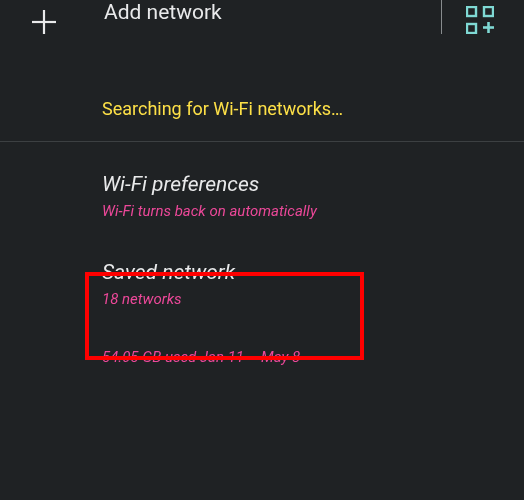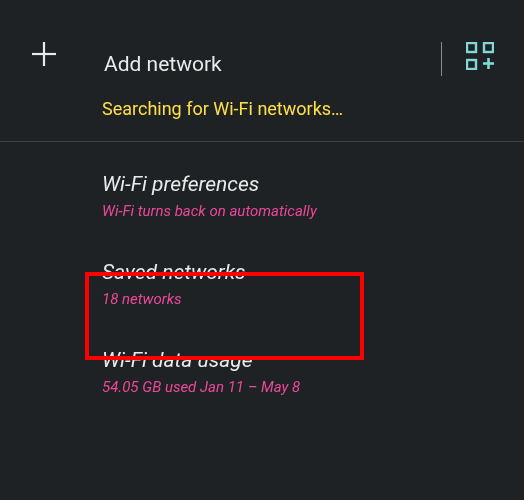--- a/index.html
+++ b/index.html
@@ -9,21 +9,21 @@
     }
     body {
       width: 524px;
       height: 500px;
       background: #1f2224;
       font-family: Roboto, 'Segoe UI', Arial, sans-serif;
       overflow: hidden;
     }
     .header {
       display: flex;
-      align-items: flex-end;
+      align-items: flex-start;
       height: 76px;
       padding: 0 20px 0 20px;
       position: relative;
     }
     .plus-icon {
       width: 44px;
       height: 44px;
       display: flex;
       align-items: center;
       justify-content: center;
@@ -112,24 +112,23 @@
 <div class="divider"></div>
 
 <div class="list">
 
   <div class="item">
     <div class="item-title">Wi-Fi preferences</div>
     <div class="item-sub">Wi-Fi turns back on automatically</div>
   </div>
 
   <div class="item">
-    <div class="item-title">Saved networks</div>
+    <div class="item-title">Saved network</div>
     <div class="item-sub">18 networks</div>
   </div>
 
   <div class="item">
-    <div class="item-title">Wi-Fi data usage</div>
     <div class="item-sub">54.05 GB used Jan 11 – May 8</div>
   </div>
 
 </div>
 
 <div class="highlight-box" style="left: 85px; top: 272px; width: 279px; height: 88px;"></div>
 
 </body></html>

